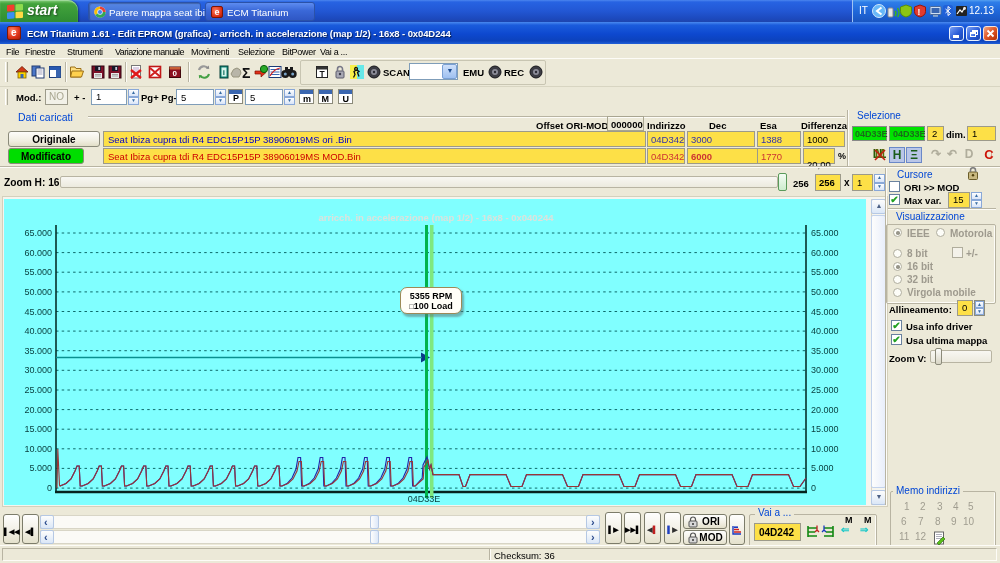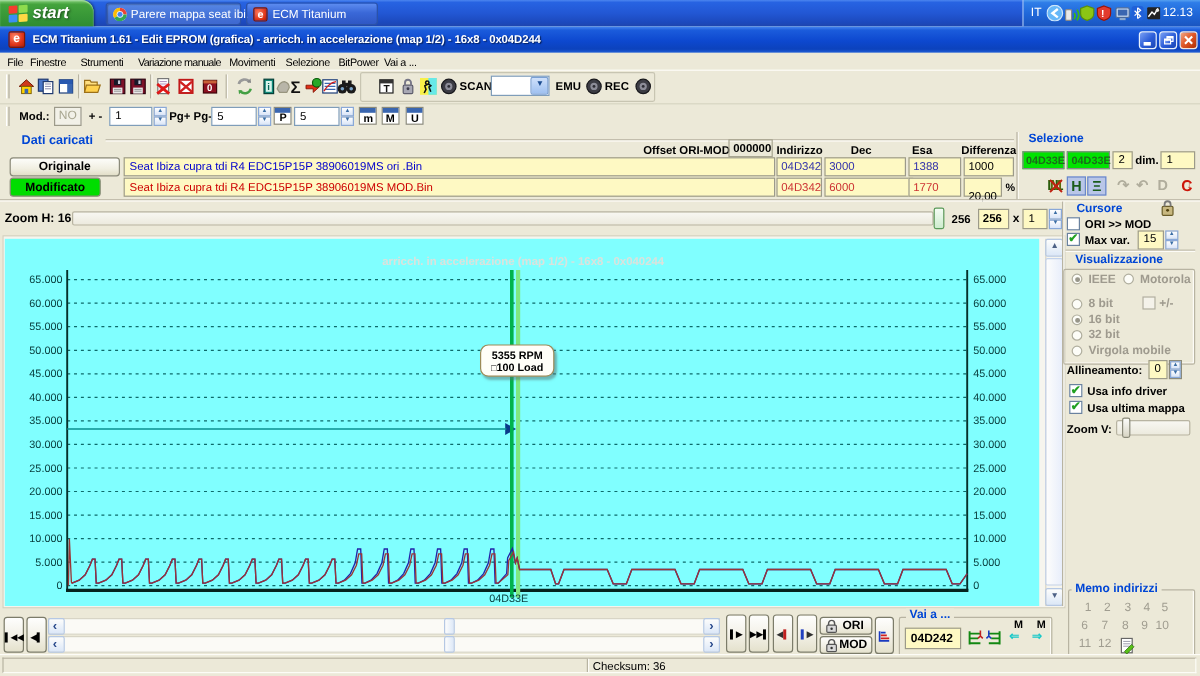--- a/index.html
+++ b/index.html
@@ -1,20 +1,20 @@
 <!DOCTYPE html>
 <html><head><meta charset="utf-8">
 <style>
 * { margin:0; padding:0; box-sizing:border-box; }
 html,body { width:1000px; height:563px; overflow:hidden; }
 body { font-family:"Liberation Sans", sans-serif; font-size:9.5px; background:#ece9d8; position:relative; }
 .abs { position:absolute; white-space:nowrap; }
 .b { font-weight:bold; }
-.blue-lab { color:#0046d5; font-weight:bold; font-size:11px; }
-.fld { position:absolute; background:#fef9c3; border:1px solid #9c9a8a; }
+.blue-lab { color:#0046d5; font-weight:normal; font-size:11px; }
+.fld { position:absolute; background:#fde047; border:1px solid #9c9a8a; }
 .fld2 { position:absolute; background:#fff; border:1px solid #7f9db9; }
 .btn { position:absolute; background:linear-gradient(180deg,#fdfdfa,#f1efe2 60%,#e2dfc8); border:1px solid #8b8a7a; border-radius:3px; text-align:center; }
 .etchH { position:absolute; height:2px; border-top:1px solid #b8b4a2; border-bottom:1px solid #fdfcf7; }
 .etchV { position:absolute; width:2px; border-left:1px solid #b8b4a2; border-right:1px solid #fdfcf7; }
 .spin { position:absolute; width:11px; }
 .spin div { height:50%; background:linear-gradient(180deg,#fefefe,#d8e4f8); border:1px solid #89a8d8; font-size:5px; color:#3a6ea5; text-align:center; line-height:5px; }
 .cb { position:absolute; width:11px; height:11px; background:#fff; border:1px solid #6a829f; font-size:10px; line-height:10px; text-align:center; color:#21a121; font-weight:bold; }
 .rad { position:absolute; width:9px; height:9px; background:#fdfdf8; border:1px solid #b0ae9e; border-radius:50%; }
 .rad.on:after { content:""; position:absolute; left:2px; top:2px; width:3.5px; height:3.5px; border-radius:50%; background:#98968a; }
 .gtxt { color:#9e9a8e; }
@@ -302,21 +302,21 @@
     <span style="position:absolute;left:3px;top:2px;font-size:9.5px;">1000</span>
   </div>
 
 <div class="btn" style="left:8px;top:148px;width:76px;height:16px;background:#00dd00;"><span class="b" style="position:relative;top:2px;font-size:10px;">Modificato</span></div>
 <div class="fld" style="left:103px;top:148px;width:543px;height:16px;">
     <span style="position:absolute;left:4px;top:1.5px;color:#cc0000;font-size:9.5px;">Seat Ibiza cupra tdi R4 EDC15P15P 38906019MS MOD.Bin</span>
   </div>
 <div class="fld" style="left:647px;top:148px;width:38px;height:16px;">
     <span style="position:absolute;left:3px;top:1.5px;color:#cc3333;font-size:9.5px;">04D342</span>
   </div>
-<div class="fld" style="left:687px;top:148px;width:74px;height:16px;">
+<div class="fld" style="left:687px;top:148px;width:74px;height:16px;font-weight:bold;">
     <span style="position:absolute;left:3px;top:1.5px;color:#cc3333;font-size:9.5px;">6000</span>
   </div>
 <div class="fld" style="left:757px;top:148px;width:44px;height:16px;">
     <span style="position:absolute;left:3px;top:1.5px;color:#cc3333;font-size:9.5px;">1770</span>
   </div>
 <div class="fld" style="left:803px;top:148px;width:32px;height:16px;">
     <span style="position:absolute;left:3px;top:10px;font-size:9.5px;">20,00</span>
   </div>
 <span class="abs b" style="left:838px;top:151px;font-size:9px;">%</span>
 

